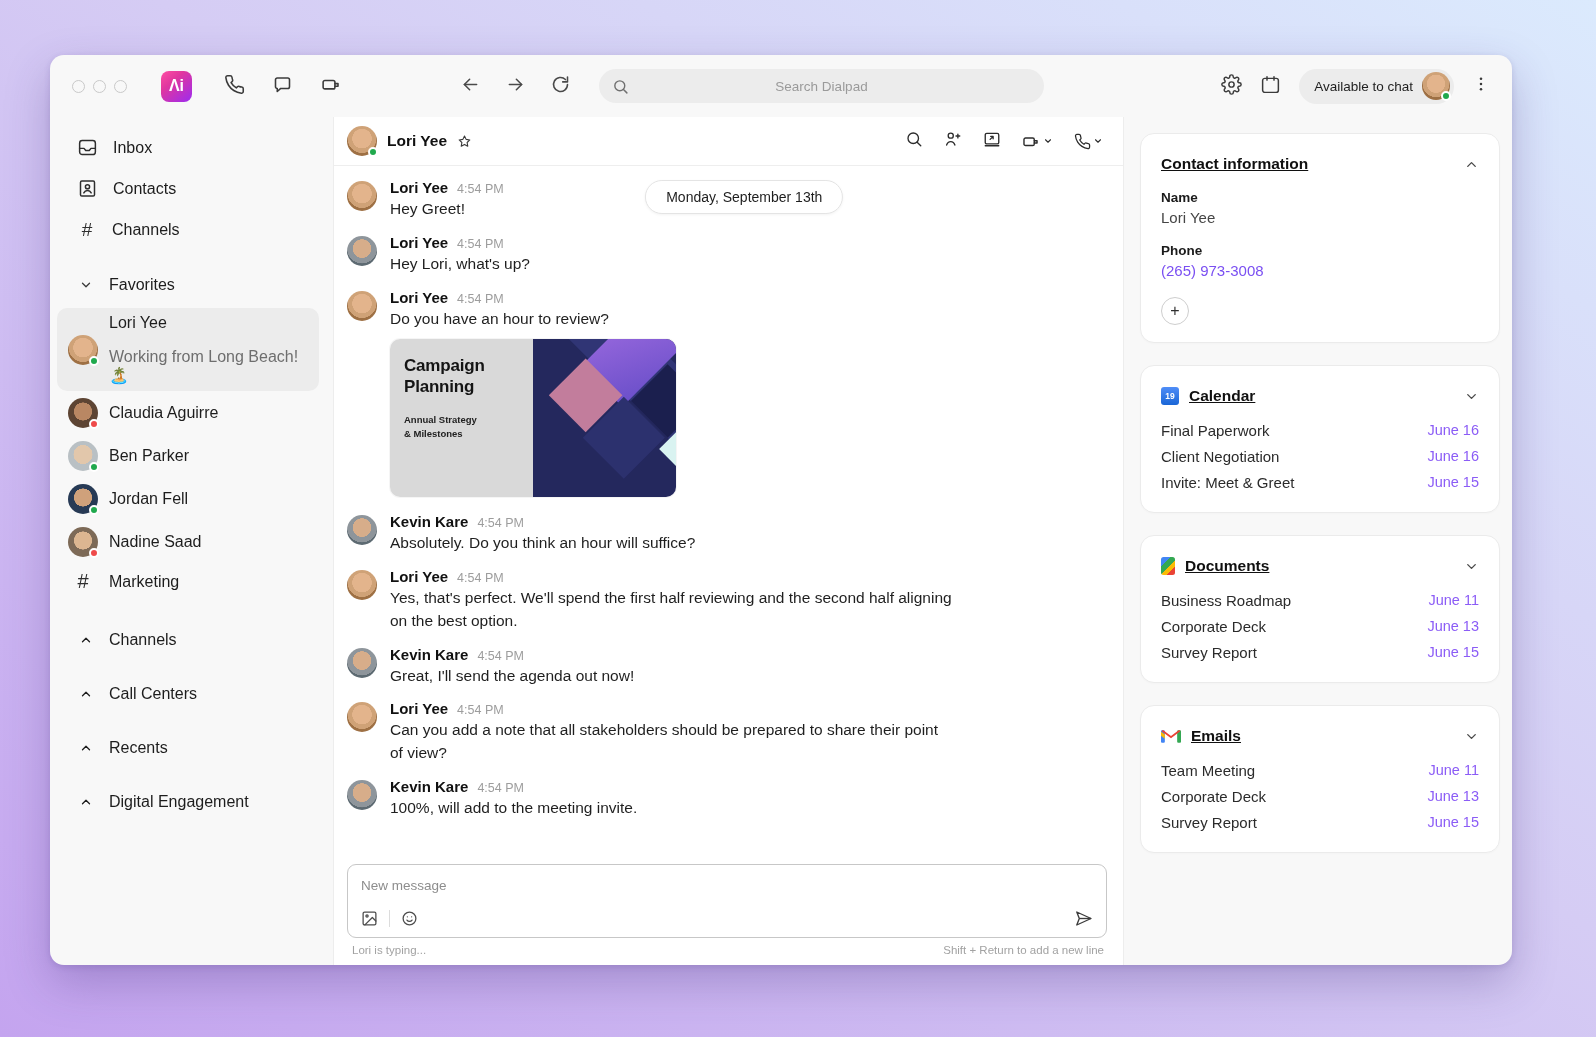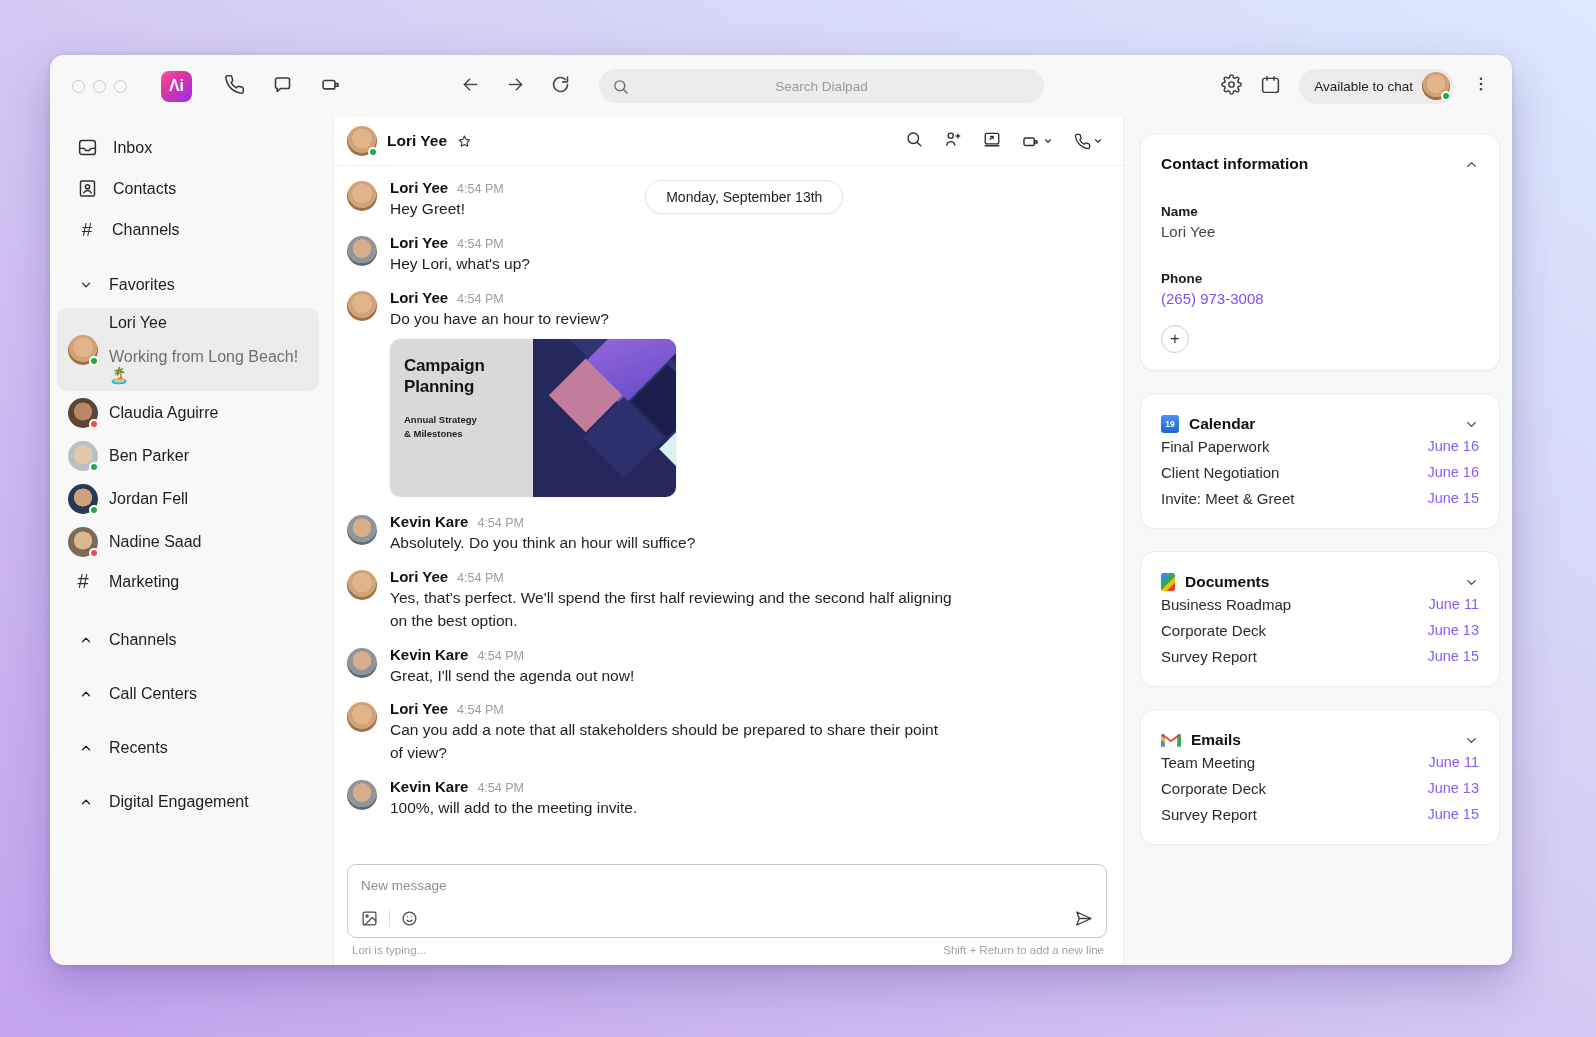--- a/index.html
+++ b/index.html
@@ -98,27 +98,27 @@
   .composer input { width:100%; border:0; outline:0; background:transparent; font-size:13.5px; color:#333; font-family:inherit; }
   .composer input::placeholder { color:#8d8d8d; }
   .composer-tools { display:flex; align-items:center; margin-top:15px; color:#4c4c4c; }
   .tool-sep { width:1px; height:17px; background:#dcdcdc; margin:0 11px; }
   .send-btn { margin-left:auto; color:#3c3c3c; display:flex; cursor:pointer; }
   .composer-hints { display:flex; justify-content:space-between; font-size:11.5px; color:#a2a2a2; padding:6px 3px 9px 5px; }
   
   .panel { width:388px; flex:none; padding:16px 12px 0 16px; overflow:hidden; }
   .card { background:#fff; border:1px solid #ebebeb; border-radius:14px; padding:21px 20px 17px; margin-bottom:22px; box-shadow:0 1px 2px rgba(0,0,0,.02); }
   .card-head { display:flex; align-items:center; gap:10px; }
-  .card-title { font-size:15.5px; font-weight:700; color:#101010; flex:1; }
+  .card-title { font-size:15.5px; font-weight:700; color:#101010; flex:1;text-decoration:underline; }
   .card-head svg.chev { color:#4a4a4a; flex:none; }
-  .field-label { font-size:13.5px; font-weight:700; color:#1b1b1b; margin-top:31px; }
+  .field-label { font-size:13.5px; font-weight:700; color:#1b1b1b; margin-top:17px; }
   .field-value { font-size:15px; color:#454545; margin-top:4px; }
   .field-value.phone { color:#7a4ff2; cursor:pointer; }
   .plus-btn { margin-top:18px; width:28px; height:28px; border:1px solid #cecece; border-radius:50%; background:#fff; display:flex; align-items:center; justify-content:center; font-size:16px; color:#2e2e2e; cursor:pointer; }
-  .card-rows { }
+  .card-rows { margin-top:12px; }
   .card-row { display:flex; justify-content:space-between; align-items:center; padding:4.5px 0; cursor:pointer; }
   .row-label { font-size:15px; color:#2b2b2b; }
   .row-date { font-size:14.5px; color:#8b5cf6; }
   .gcal-icon { width:18px; height:18px; border-radius:3px; background:linear-gradient(180deg,#4f8df7,#1a66d6); color:#fff; font-size:8.5px; font-weight:700; display:flex; align-items:center; justify-content:center; flex:none; }
   .gdoc-icon { width:14px; height:18px; border-radius:2.5px; background:linear-gradient(135deg,#4285f4 0 30%,#34a853 30% 54%,#fbbc04 54% 74%,#ea4335 74% 100%); flex:none; }
   .gmail-icon { width:20px; height:15px; flex:none; }
 </style>
 </head>
 <body>
 

